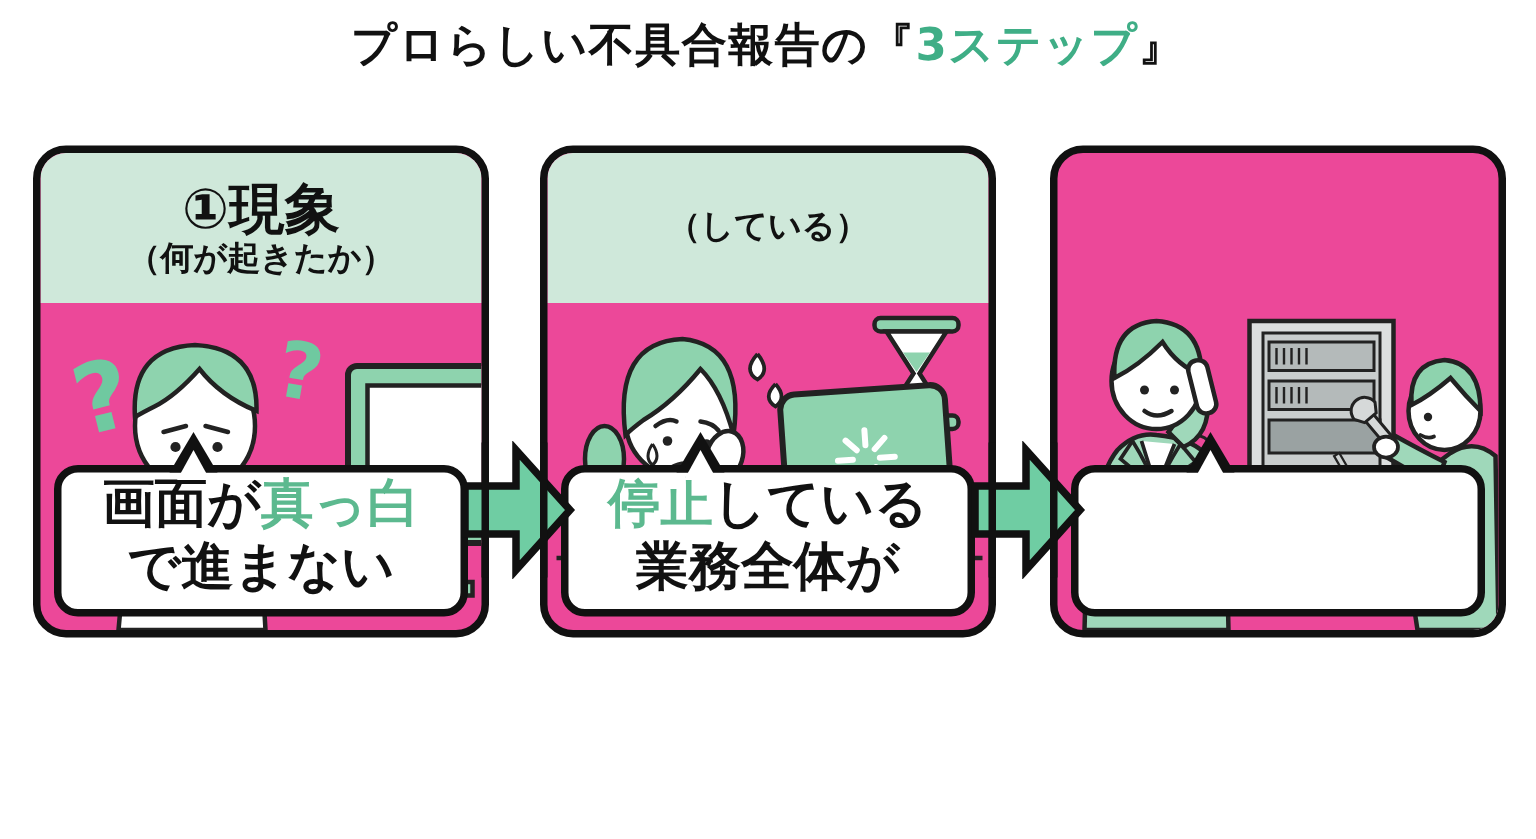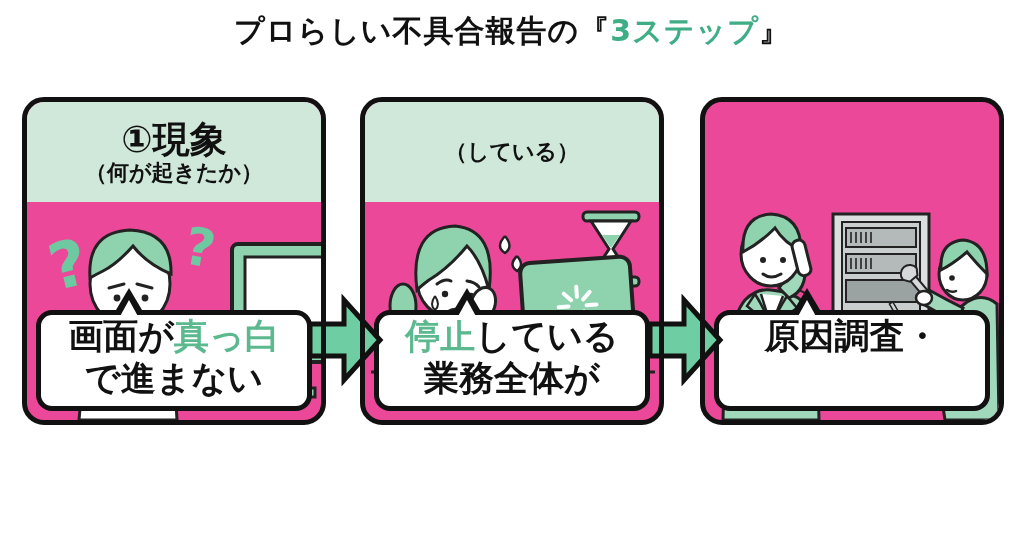--- a/index.html
+++ b/index.html
@@ -212,21 +212,20 @@
           </g>
           <ellipse cx="203" cy="140" rx="8" ry="7" fill="#fff" stroke="#222" stroke-width="2.5"></ellipse>
           <ellipse cx="258" cy="72" rx="24" ry="26" fill="#fff" stroke="#222" stroke-width="3"></ellipse>
           <path d="M236,68 Q234,40 258,38 Q282,40 282,72 Q272,62 262,50 Q248,62 236,68 Z" fill="#8ed3ae" stroke="#222" stroke-width="3"></path>
           <circle cx="247" cy="76" r="2.8" fill="#222"></circle>
           <path d="M242,88 q5,3 9,1" stroke="#222" stroke-width="2.5" fill="none" stroke-linecap="round"></path>
         </g>
       </svg>
     </div>
     <div class="bubble">
-      <div><span>原因調査・</span></div>
     </div>
   </div>
 
   <svg class="arrow arrow-1" viewBox="0 0 78 92">
     <polygon points="4,30 38,30 38,6 74,46 38,86 38,62 4,62" fill="#6fcda3" stroke="#111" stroke-width="5" stroke-linejoin="miter"></polygon>
   </svg>
   <svg class="arrow arrow-2" viewBox="0 0 78 92">
     <polygon points="4,30 38,30 38,6 74,46 38,86 38,62 4,62" fill="#6fcda3" stroke="#111" stroke-width="5" stroke-linejoin="miter"></polygon>
   </svg>
 

